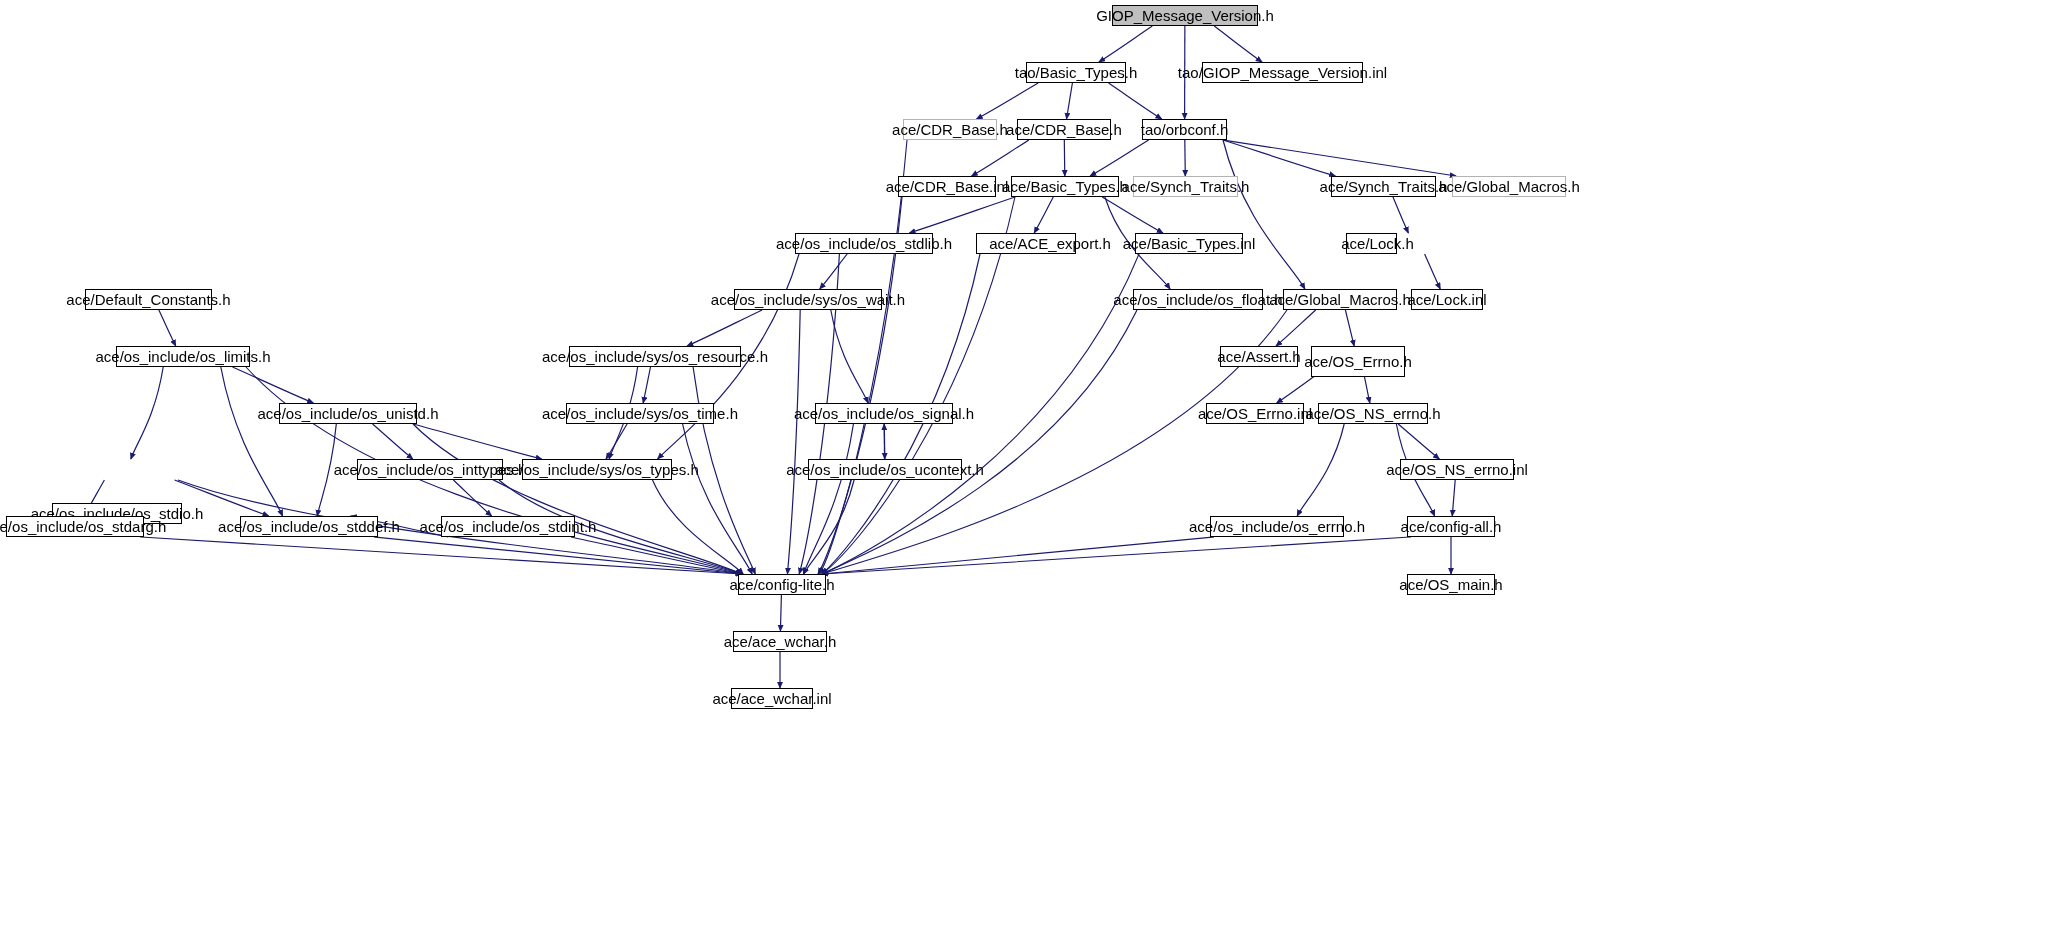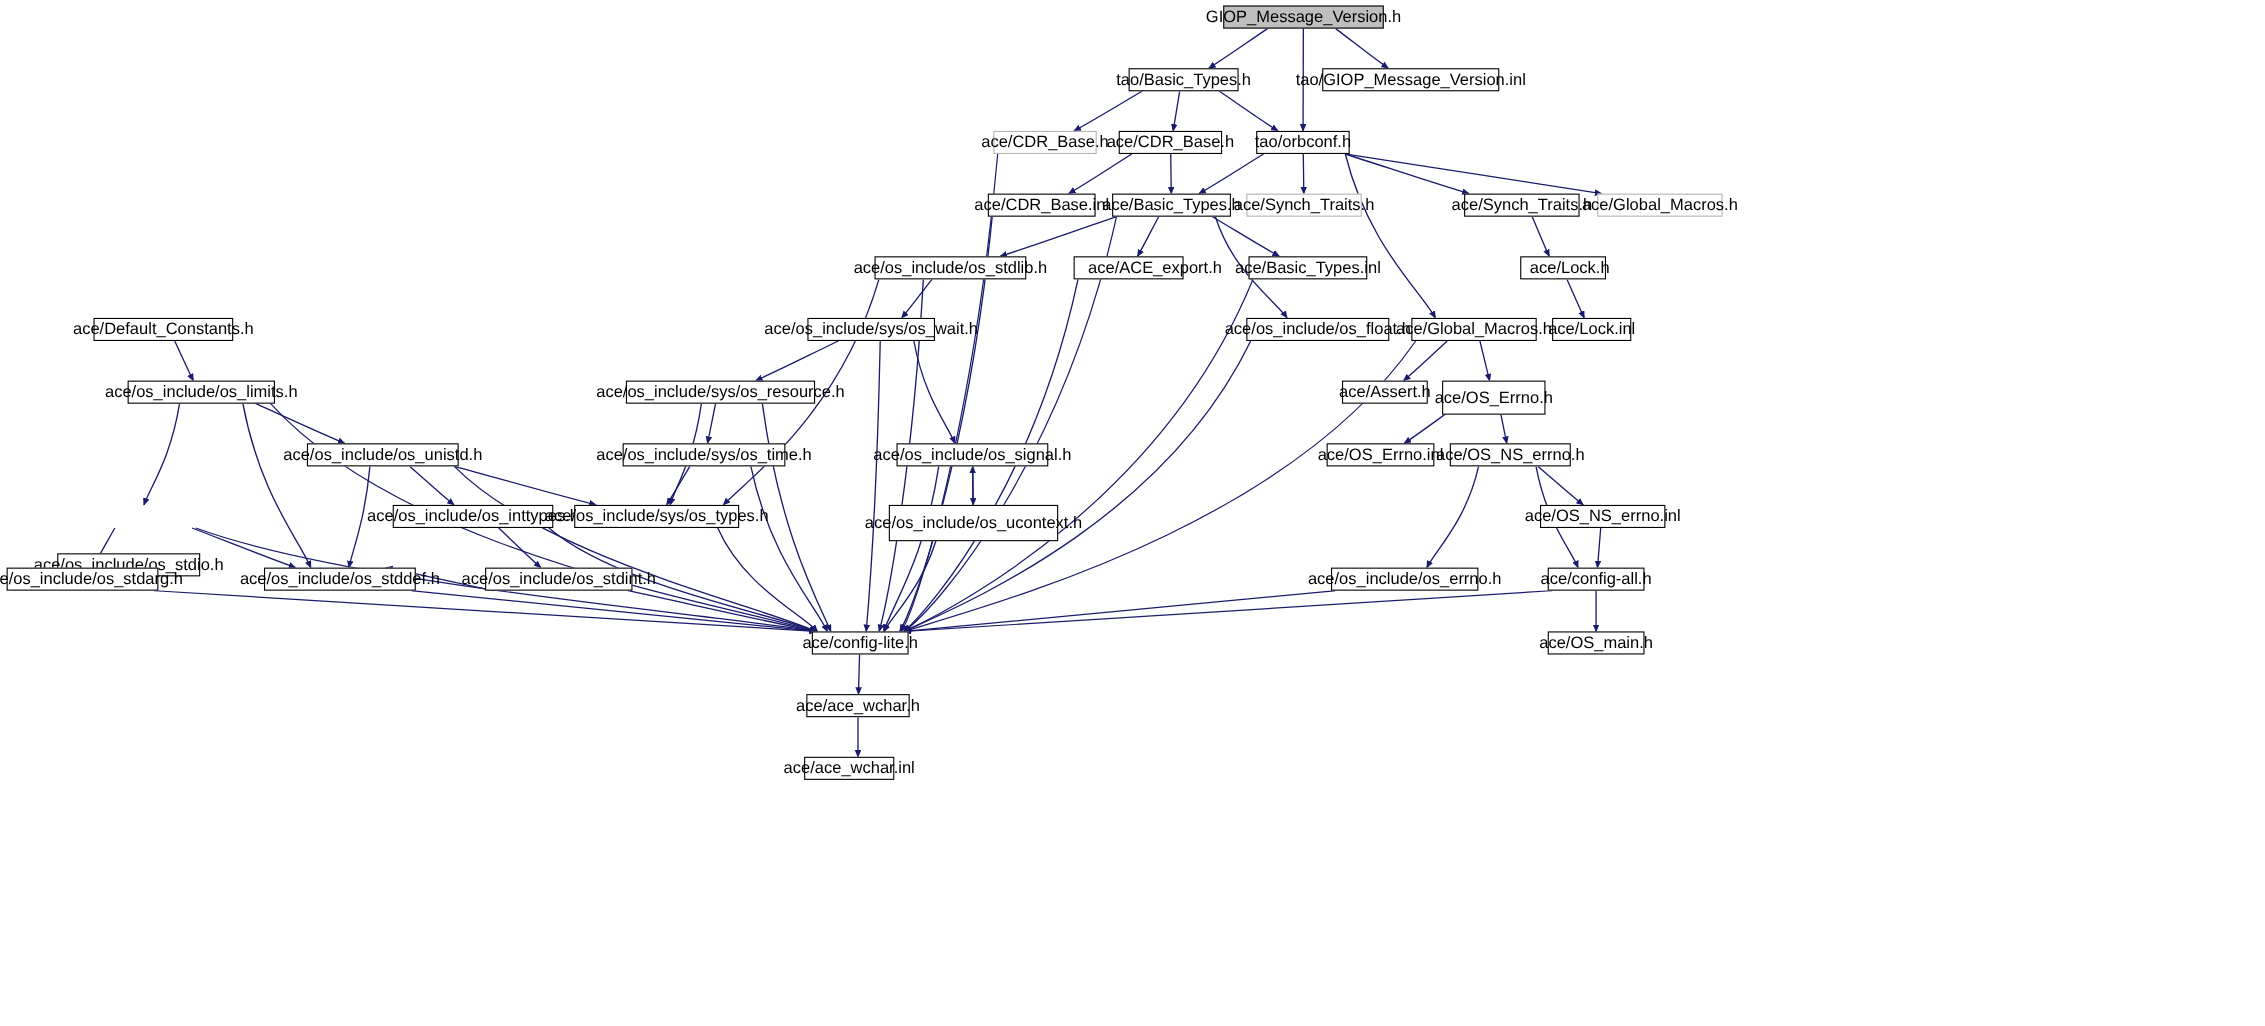--- a/index.html
+++ b/index.html
@@ -136,27 +136,27 @@
       </div>
       <div class="node" style="left: 795px; top: 233px; width: 138px; height: 21px;">
         <span class="lbl">ace/os_include/os_stdlib.h</span>
       </div>
       <div class="node" style="left: 976px; top: 233px; width: 100px; height: 21px; padding-left: 48px;">
         <span class="lbl">ace/ACE_export.h</span>
       </div>
       <div class="node" style="left: 1135px; top: 233px; width: 108px; height: 21px;">
         <span class="lbl">ace/Basic_Types.inl</span>
       </div>
-      <div class="node" style="left: 1382px; top: 233px; width: 78px; height: 21px; padding-left: 12px;">
+      <div class="node" style="left: 1346px; top: 233px; width: 51px; height: 21px; padding-left: 12px;">
         <span class="lbl">ace/Lock.h</span>
       </div>
       <div class="node" style="left: 85px; top: 289px; width: 127px; height: 21px;">
         <span class="lbl">ace/Default_Constants.h</span>
       </div>
-      <div class="node" style="left: 734px; top: 289px; width: 116px; height: 21px;">
+      <div class="node" style="left: 734px; top: 289px; width: 148px; height: 21px;">
         <span class="lbl">ace/os_include/sys/os_wait.h</span>
       </div>
       <div class="node" style="left: 1133px; top: 289px; width: 130px; height: 21px;">
         <span class="lbl">ace/os_include/os_float.h</span>
       </div>
       <div class="node" style="left: 1283px; top: 289px; width: 114px; height: 21px;">
         <span class="lbl">ace/Global_Macros.h</span>
       </div>
       <div class="node" style="left: 1411px; top: 289px; width: 72px; height: 21px;">
         <span class="lbl">ace/Lock.inl</span>
@@ -190,21 +190,21 @@
       </div>
       <div class="node" style="left: 52px; top: 459px; width: 130px; height: 21px; margin-top: 44px;">
         <span class="lbl">ace/os_include/os_stdio.h</span>
       </div>
       <div class="node" style="left: 357px; top: 459px; width: 146px; height: 21px;">
         <span class="lbl">ace/os_include/os_inttypes.h</span>
       </div>
       <div class="node" style="left: 522px; top: 459px; width: 150px; height: 21px;">
         <span class="lbl">ace/os_include/sys/os_types.h</span>
       </div>
-      <div class="node" style="left: 808px; top: 459px; width: 154px; height: 33px;">
+      <div class="node" style="left: 808px; top: 459px; width: 154px; height: 21px;">
         <span class="lbl">ace/os_include/os_ucontext.h</span>
       </div>
       <div class="node" style="left: 1400px; top: 459px; width: 114px; height: 21px;">
         <span class="lbl">ace/OS_NS_errno.inl</span>
       </div>
       <div class="node" style="left: 6px; top: 516px; width: 138px; height: 21px;">
         <span class="lbl">ace/os_include/os_stdarg.h</span>
       </div>
       <div class="node" style="left: 240px; top: 516px; width: 138px; height: 21px;">
         <span class="lbl">ace/os_include/os_stddef.h</span>

